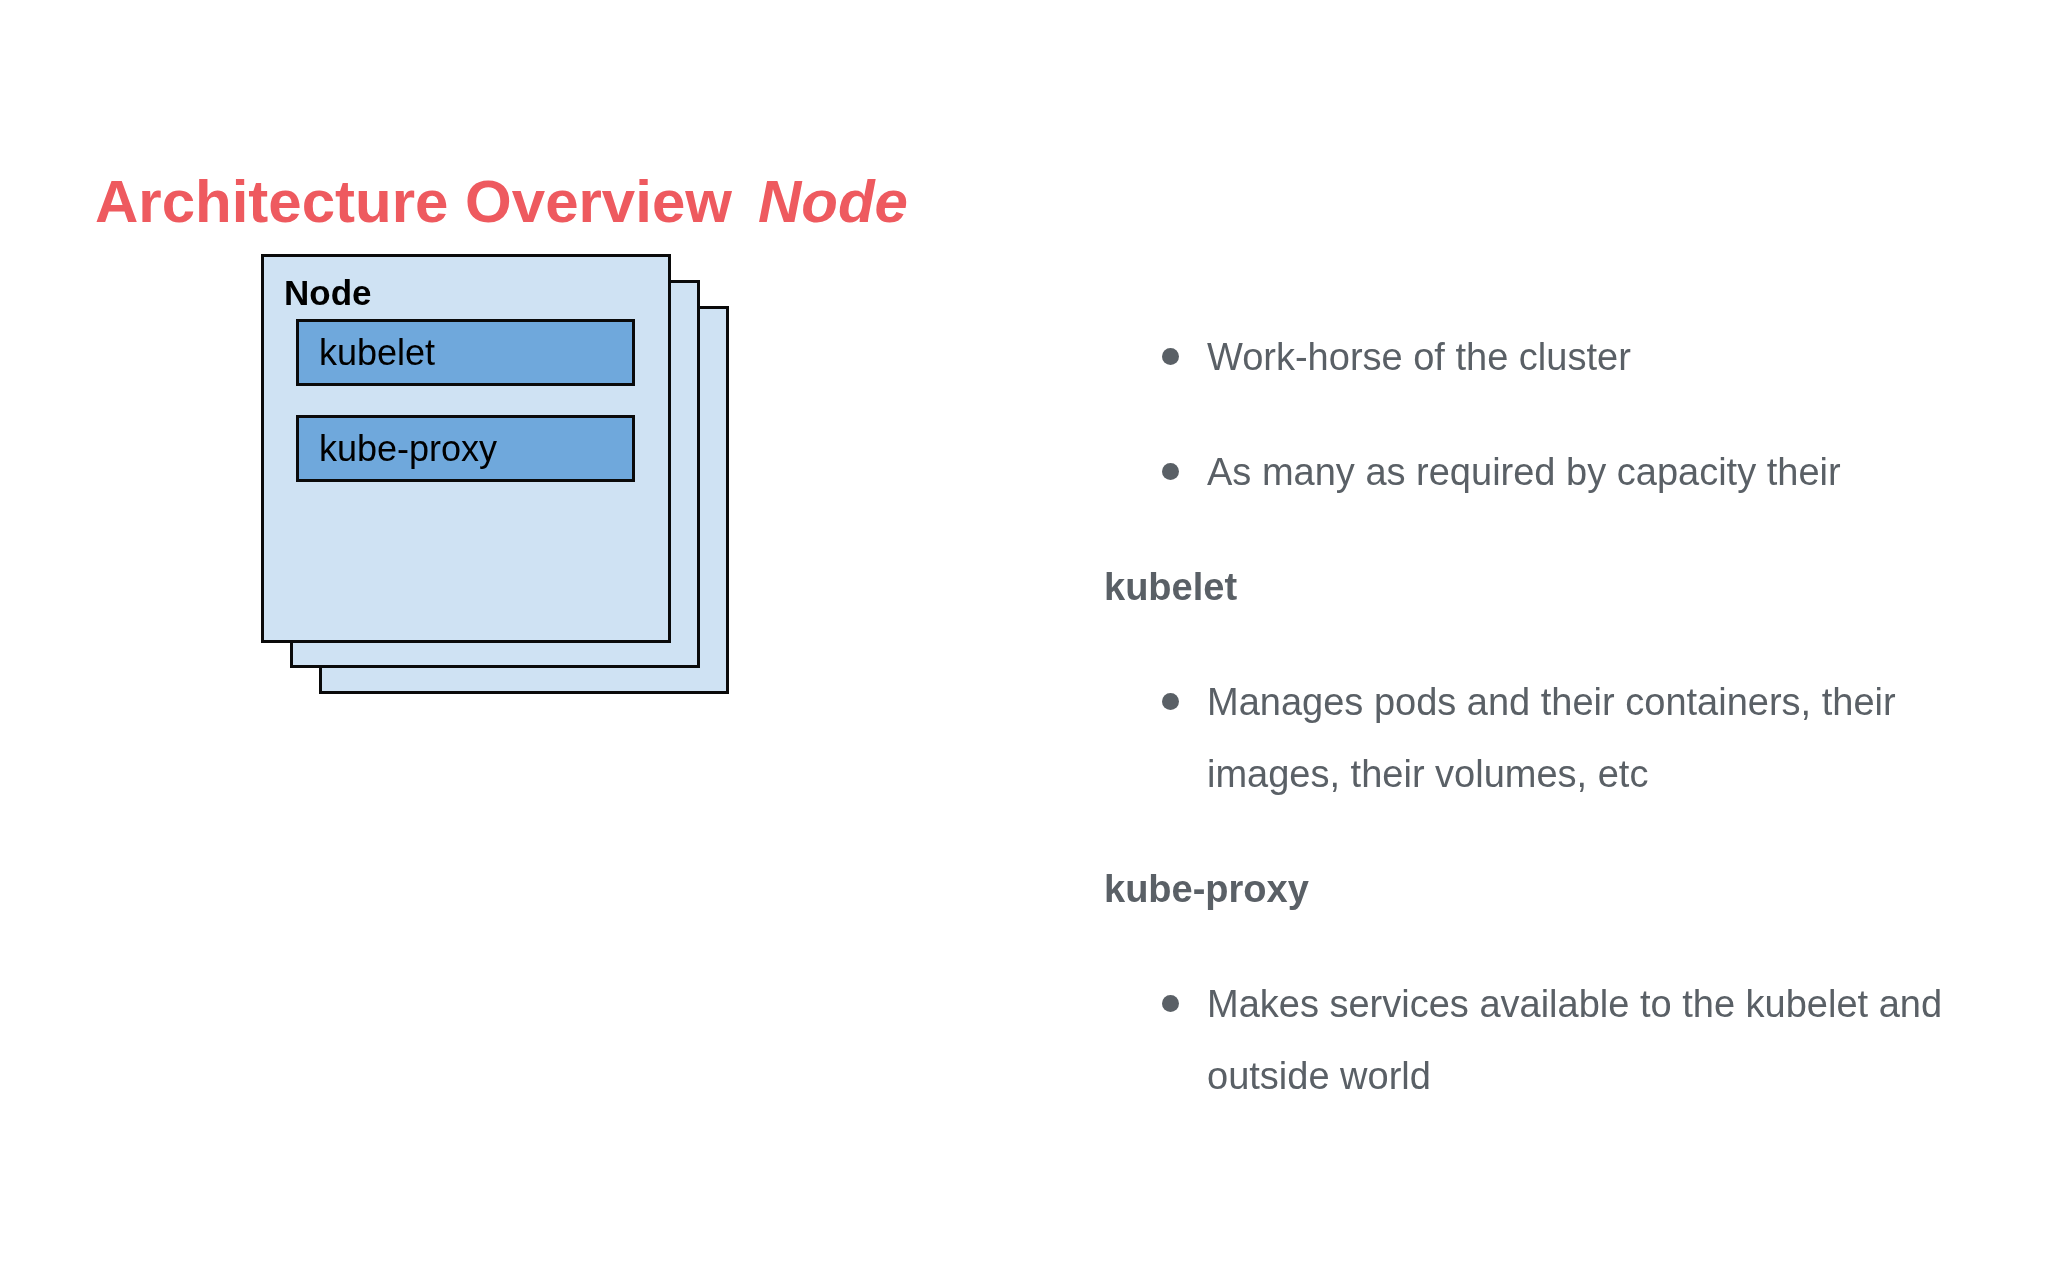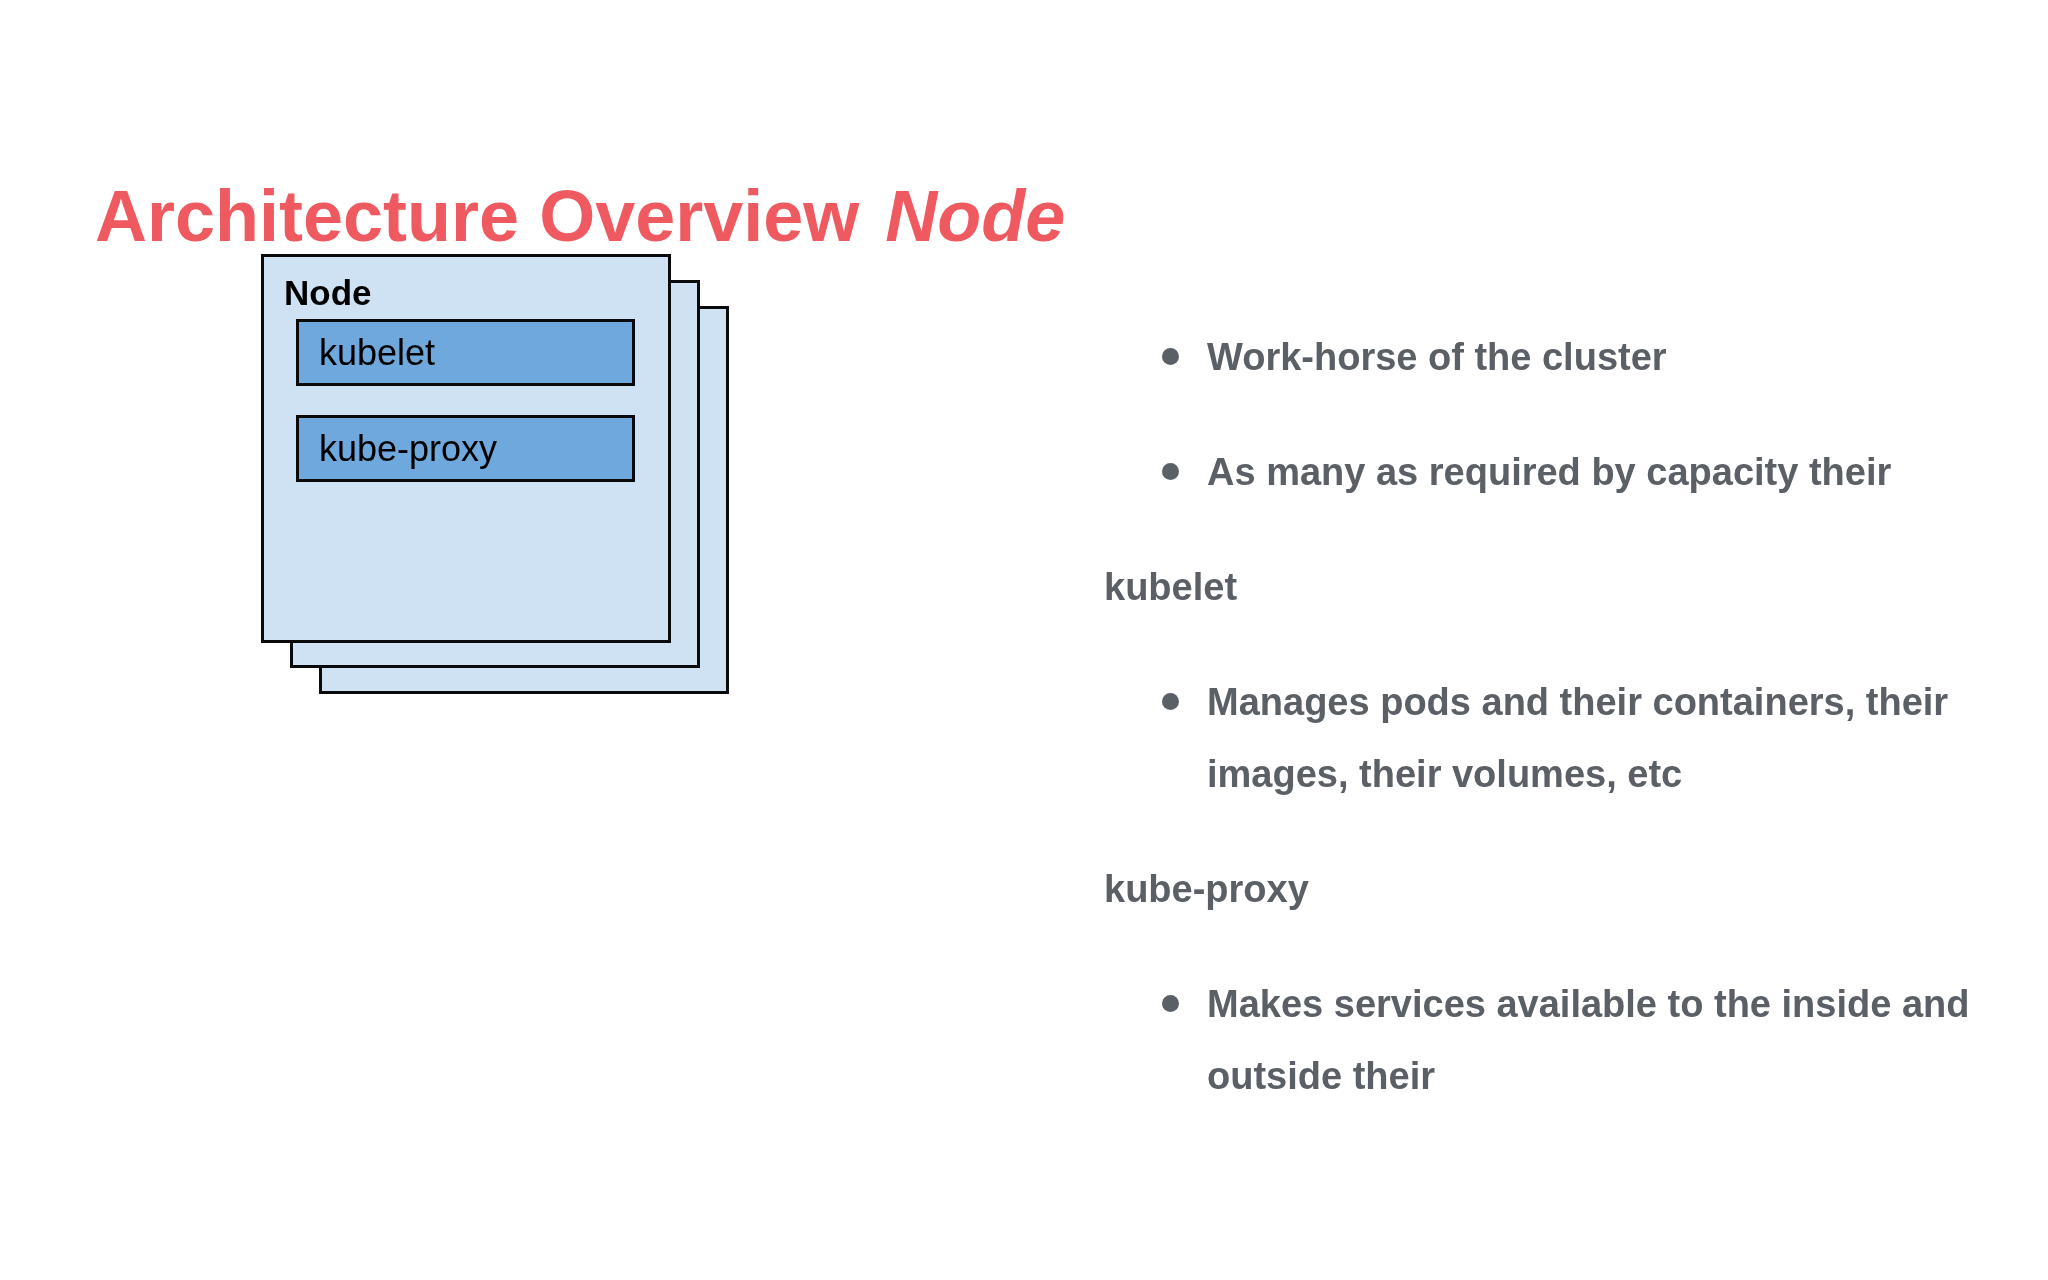--- a/index.html
+++ b/index.html
@@ -18,21 +18,21 @@
     background: #ffffff;
     overflow: hidden;
     font-family: "Liberation Sans", sans-serif;
   }
 
   
   .slide-title {
     position: absolute;
     left: 95px;
     top: 132px;
-    font-size: 72px;
+    font-size: 60px;
     line-height: 1;
     font-weight: bold;
     color: var(--accent);
     white-space: nowrap;
   }
   .slide-title .em {
     font-style: italic;
     margin-left: 26px;
   }
 
@@ -74,21 +74,21 @@
   
   .content {
     position: absolute;
     left: 1104px;
     top: 321px;
     width: 883px;
     color: var(--body);
     font-size: 38px;
     line-height: 72px;
   }
-  .para { margin: 0 0 43px 0; font-weight: bold; }
+  .para { margin: 0 0 43px 0; }
   .para:last-child { margin-bottom: 0; }
   .bullet { position: relative; padding-left: 103px; }
   .bullet .dot {
     position: absolute;
     left: 58px;
     top: 27px;
     width: 17px;
     height: 17px;
     border-radius: 50%;
     background: var(--body);
@@ -134,16 +134,16 @@
     <span class="dot"></span>
     <span>Manages pods and their containers, their images, their volumes, etc</span>
   </div>
 
   <div class="para heading">
     <span>kube-proxy</span>
   </div>
 
   <div class="para bullet">
     <span class="dot"></span>
-    <span>Makes services available to the inside and outside their</span>
+    <span>Makes services available to the kubelet and outside world</span>
   </div>
 
 </div>
 
 </body></html>

